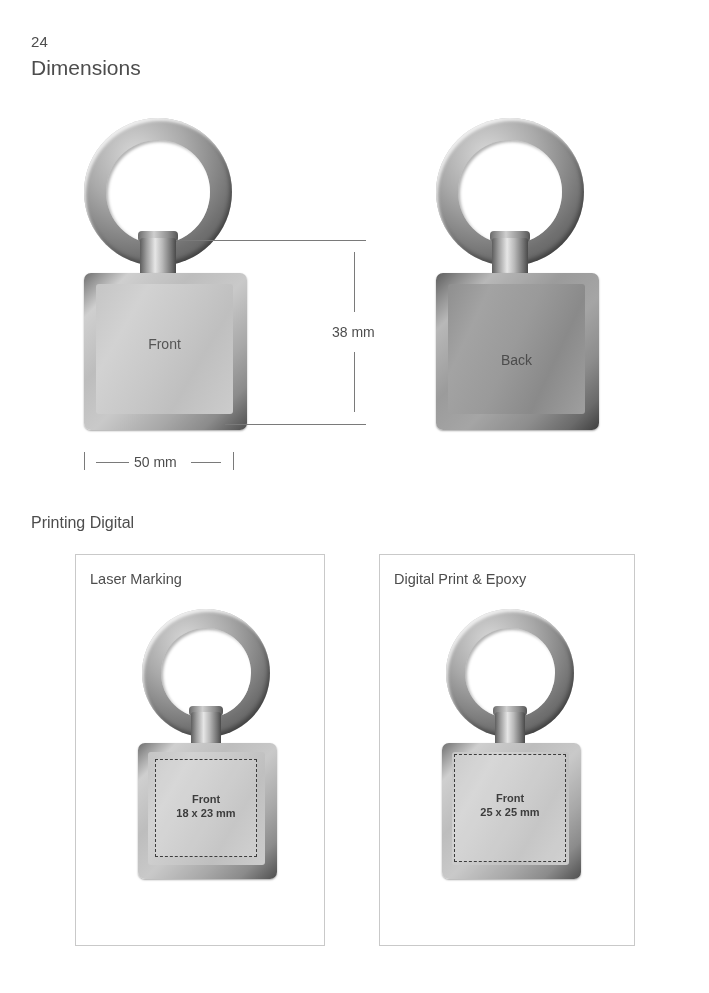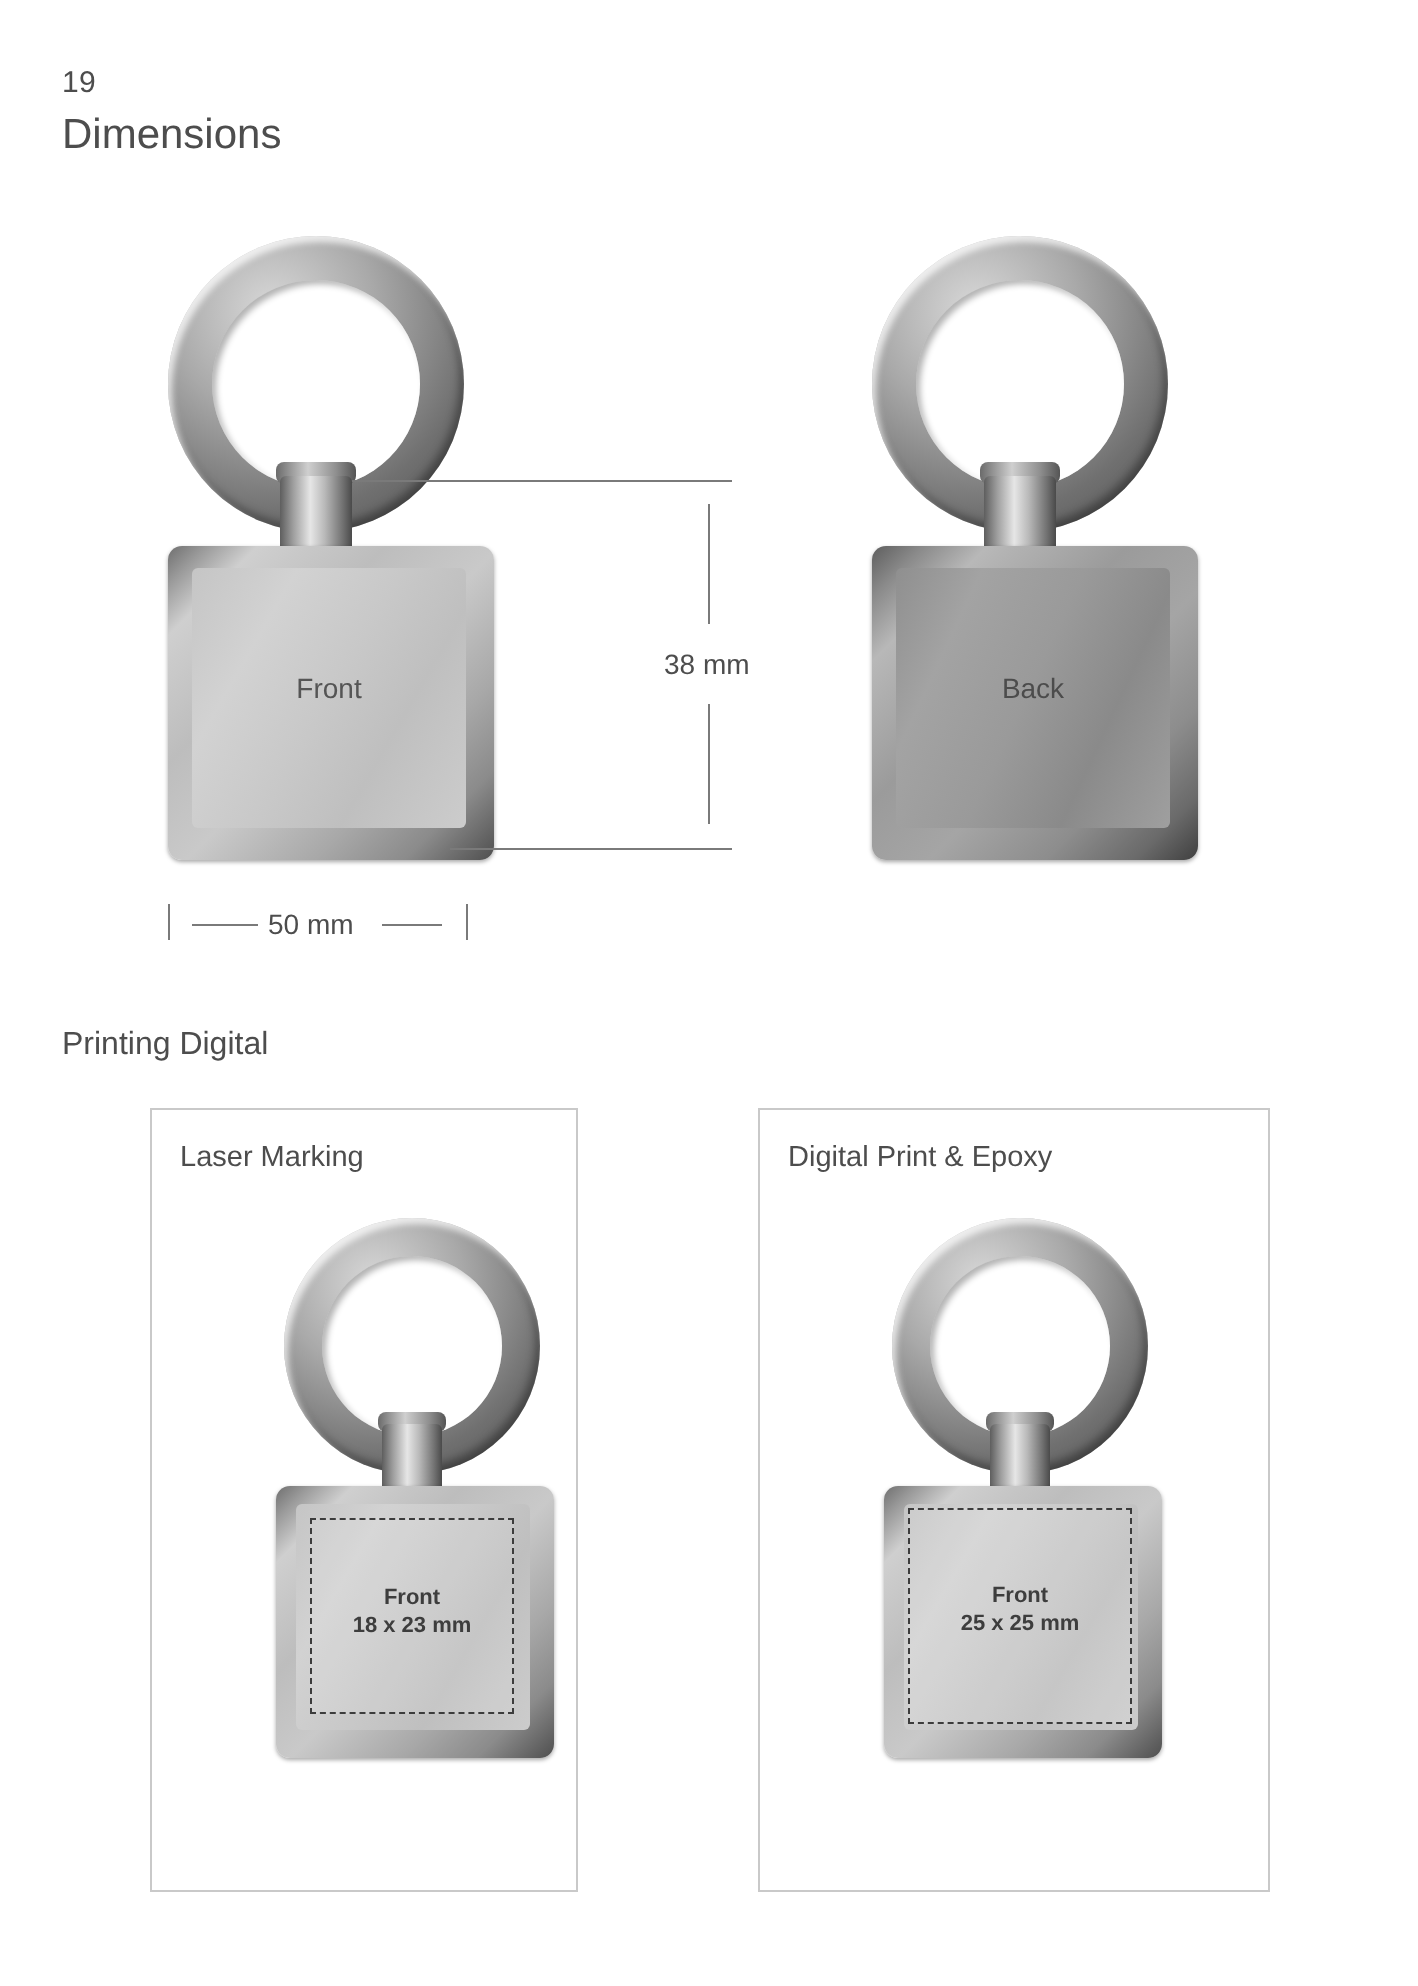--- a/index.html
+++ b/index.html
@@ -94,20 +94,21 @@
   }
   .plate-label {
     position: absolute;
     width: 100%;
     text-align: center;
     font-size: 14px;
     color: #555555;
   }
   .plate-label.on-dark {
     color: #4c4c4c;
+    margin-top: 16px;
   }
 
   
   .dim-line-v {
     position: absolute;
     width: 1px;
     background: #7a7a7a;
   }
   .dim-line-h {
     position: absolute;
@@ -152,21 +153,21 @@
     line-height: 14px;
     color: #3d3d3d;
     font-weight: bold;
   }
 </style>
 </head>
 <body>
 
 <div class="page">
 
-  <div class="doc-number">19</div>
+  <div class="doc-number">24</div>
   <div class="section-title-dimensions">Dimensions</div>
 
   <div class="keyring" style="left:78px; top:118px; width:190px; height:312px;">
 
     <div class="ring ring-outer" style="left:6px; top:0px; width:148px; height:148px;"></div>
     <div class="ring ring-inner" style="left:28px; top:22px; width:104px; height:104px;"></div>
     <div class="ring-gloss" style="left:6px; top:0px; width:148px; height:148px;"></div>
     <div class="ring-gloss" style="left:28px; top:22px; width:104px; height:104px; box-shadow: inset -2px -2px 3px rgba(255,255,255,0.6), inset 2px 2px 3px rgba(0,0,0,0.3);"></div>
 
     <div class="neck-top" style="left:60px; top:113px; width:40px; height:11px;"></div>
@@ -202,21 +203,21 @@
 
     <div class="plate" style="left:6px; top:155px; width:163px; height:157px; background:linear-gradient(135deg,#5e5e5e 0%,#8a8a8a 8%,#b8b8b8 18%,#9b9b9b 40%,#a5a5a5 58%,#8d8d8d 76%,#6a6a6a 90%,#3f3f3f 100%);">
       <div class="plate-face dark" style="left:12px; top:11px; right:14px; bottom:16px;">
         <div class="plate-label on-dark" style="top:52px;">Back</div>
       </div>
     </div>
   </div>
 
   <div class="section-title-printing">Printing Digital</div>
 
-  <div class="pp-box" style="left:75px; top:554px; width:214px; height:392px;">
+  <div class="pp-box" style="left:75px; top:554px; width:250px; height:392px;">
     <div class="pp-title" style="left:14px; top:16px;">Laser Marking</div>
 
     <div class="keyring" style="left:56px; top:54px; width:152px; height:310px;">
       <div class="ring ring-outer" style="left:10px; top:0px; width:128px; height:128px;"></div>
       <div class="ring ring-inner" style="left:29px; top:19px; width:90px; height:90px;"></div>
       <div class="ring-gloss" style="left:10px; top:0px; width:128px; height:128px;"></div>
       <div class="ring-gloss" style="left:29px; top:19px; width:90px; height:90px; box-shadow: inset -2px -2px 3px rgba(255,255,255,0.6), inset 2px 2px 3px rgba(0,0,0,0.3);"></div>
 
       <div class="neck-top" style="left:57px; top:97px; width:34px; height:10px;"></div>
       <div class="neck" style="left:59px; top:103px; width:30px; height:36px;"></div>

